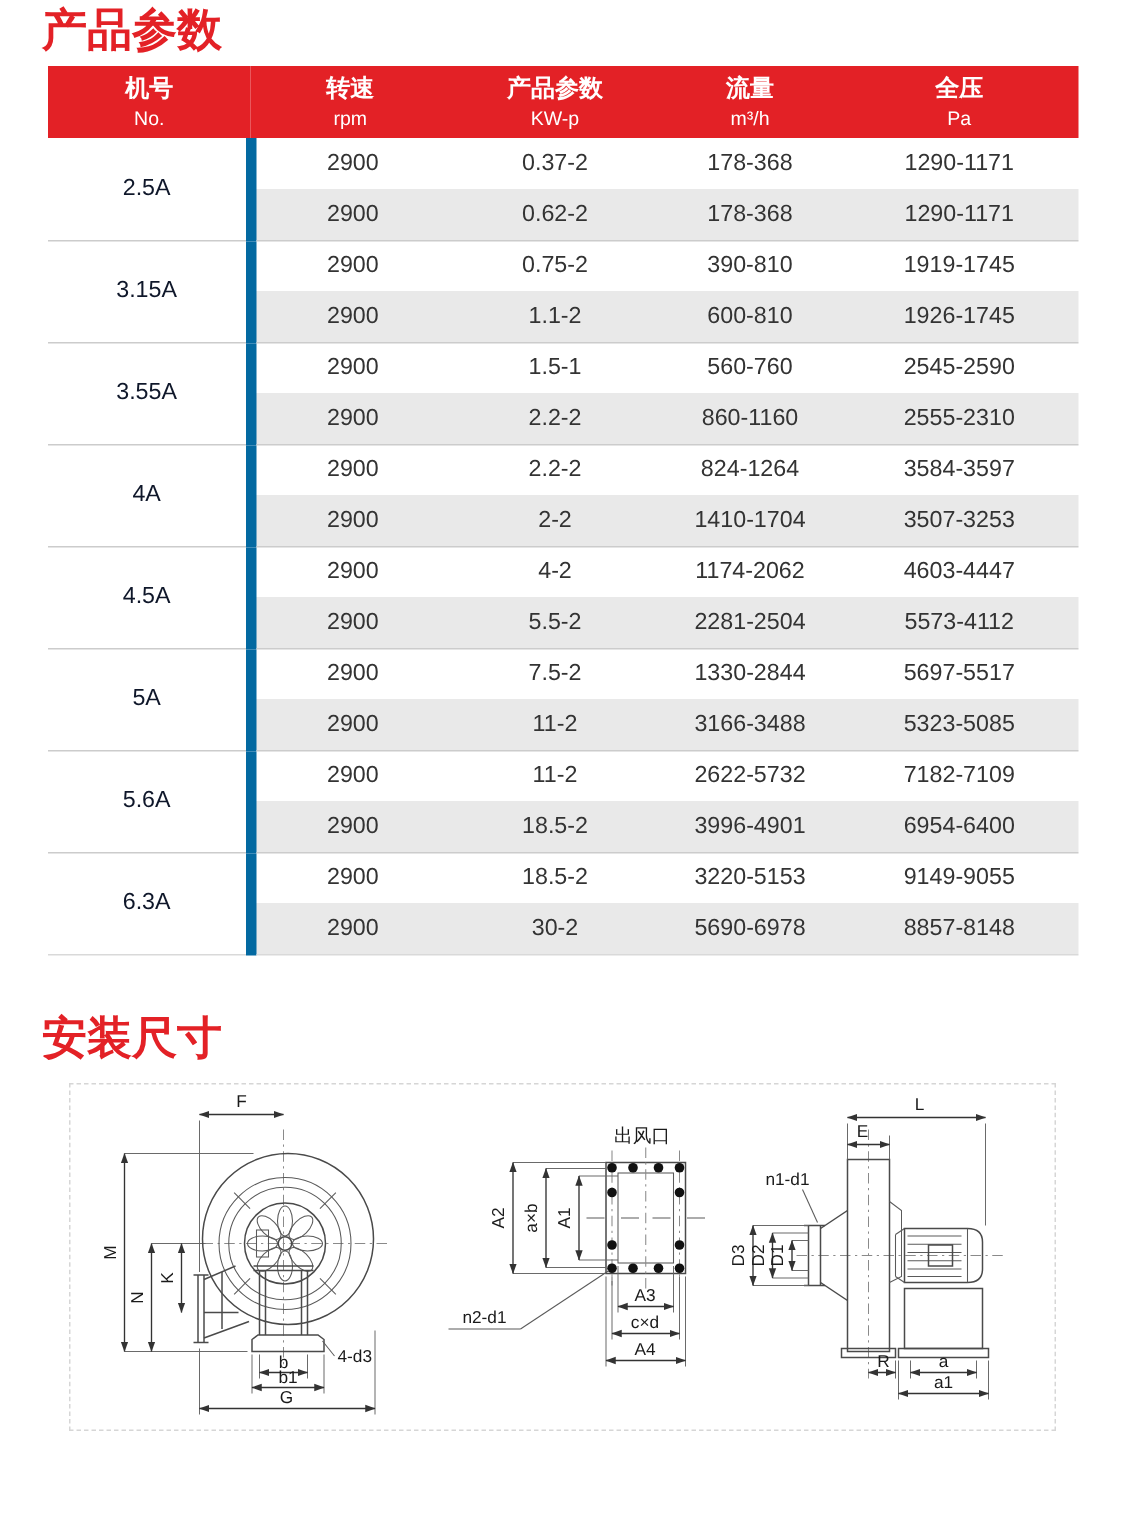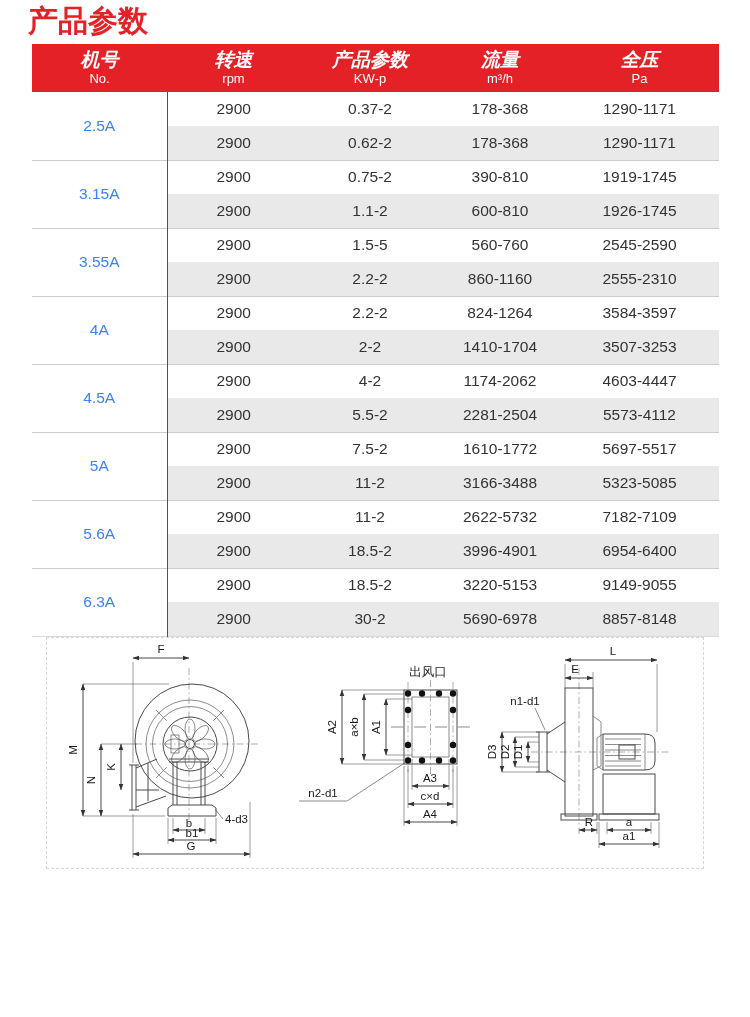--- a/index.html
+++ b/index.html
@@ -15,29 +15,29 @@
   #title-dims   { padding:39px 0 12px 28px; }
 
   table.spec {
     border-collapse:collapse; table-layout:fixed;
     margin-left:32px; width:687px;
     border-bottom:1px solid #d9d9d9;
   }
   .spec th {
     background:#e32126; color:#fff; padding:4px 0 6px; vertical-align:middle;
   }
-  .h-zh { font-size:19px; font-weight:700; line-height:23px;font-style:italic; }
+  .h-zh { font-size:16px; font-weight:700; line-height:23px; }
   .h-sub { font-size:13px; font-weight:400; line-height:15px; }
   .spec td {
     height:34px; text-align:center; vertical-align:middle;
     font-size:15.5px; color:#333;
   }
   .spec tr.alt td { background:#e9e9e9; }
   .spec tr.grp td { border-top:1px solid #cccccc; }
-  .spec td.model { background:#fff; border-right:1px solid #0369a1; color:#3b82f6; }
+  .spec td.model { background:#fff; border-right:7px solid #0369a1; color:#0f172a; }
 
   .diagram-box {
     margin-left:46px; width:658px; height:232px;
     border:1px dashed #d6d6d6;
   }
   svg text { font-size:11.5px; fill:#1a1a1a; font-family:"Liberation Sans","DejaVu Sans",sans-serif; }
   svg text.cn { font-size:12.5px; }
   .shape  { stroke:#4a4a4a; stroke-width:1; fill:none; }
   .thin   { stroke:#5a5a5a; stroke-width:0.7; fill:none; }
   .dim    { stroke:#333; stroke-width:0.9; fill:none; }
@@ -107,21 +107,21 @@
         </tr>
         <tr class="alt">
           <td class="val">2900</td>
           <td class="val">1.1-2</td>
           <td class="val">600-810</td>
           <td class="val">1926-1745</td>
         </tr>
         <tr class="grp">
           <td rowspan="2" class="model">3.55A</td>
           <td class="val">2900</td>
-          <td class="val">1.5-5</td>
+          <td class="val">1.5-1</td>
           <td class="val">560-760</td>
           <td class="val">2545-2590</td>
         </tr>
         <tr class="alt">
           <td class="val">2900</td>
           <td class="val">2.2-2</td>
           <td class="val">860-1160</td>
           <td class="val">2555-2310</td>
         </tr>
         <tr class="grp">
@@ -147,21 +147,21 @@
         <tr class="alt">
           <td class="val">2900</td>
           <td class="val">5.5-2</td>
           <td class="val">2281-2504</td>
           <td class="val">5573-4112</td>
         </tr>
         <tr class="grp">
           <td rowspan="2" class="model">5A</td>
           <td class="val">2900</td>
           <td class="val">7.5-2</td>
-          <td class="val">1610-1772</td>
+          <td class="val">1330-2844</td>
           <td class="val">5697-5517</td>
         </tr>
         <tr class="alt">
           <td class="val">2900</td>
           <td class="val">11-2</td>
           <td class="val">3166-3488</td>
           <td class="val">5323-5085</td>
         </tr>
         <tr class="grp">
           <td rowspan="2" class="model">5.6A</td>
@@ -185,20 +185,21 @@
         </tr>
         <tr class="alt">
           <td class="val">2900</td>
           <td class="val">30-2</td>
           <td class="val">5690-6978</td>
           <td class="val">8857-8148</td>
         </tr>
       </tbody>
   </table>
 
+  <h1 id="title-dims" class="sec-title">安装尺寸</h1>
 
   <div class="diagram-box">
     <svg width="656" height="230" viewBox="0 0 656 230">
       <defs>
         <marker id="ar" viewBox="0 0 10 10" refX="9" refY="5" markerWidth="8" markerHeight="8" orient="auto-start-reverse">
           <path d="M0,1.6 L9.5,5 L0,8.4 z" fill="#333"></path>
         </marker>
       </defs>
 
       <g>

